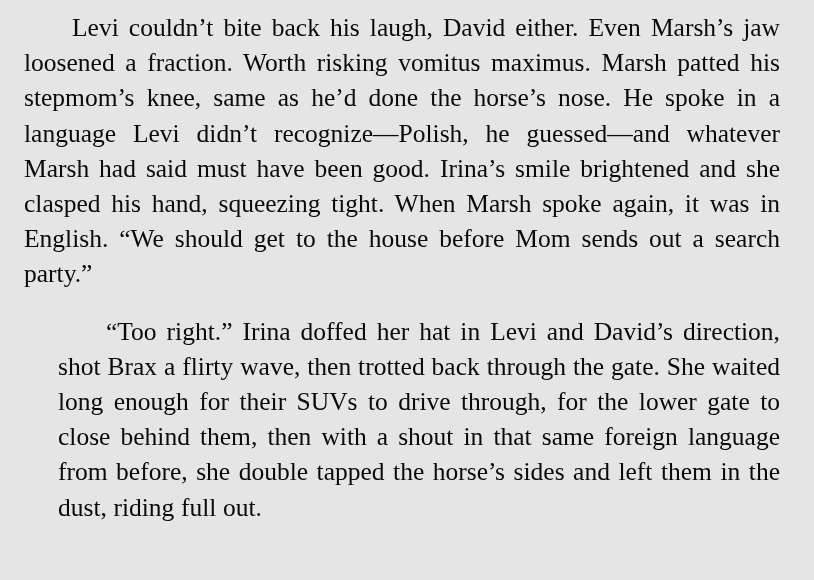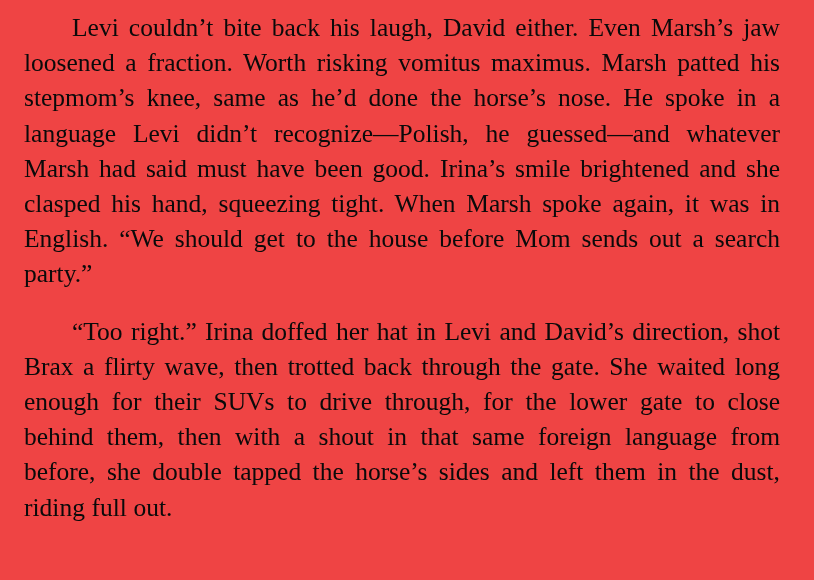--- a/index.html
+++ b/index.html
@@ -12,34 +12,35 @@
     height: 580px;
     overflow: hidden;
     font-family: "Liberation Serif", "DejaVu Serif", serif;
     color: #0a0a0a;
   }
   .page {
     box-sizing: border-box;
     width: 814px;
     height: 580px;
     padding: 10px 34px 0 24px;
-    background: #ef4444;
+    background: #e5e5e5;
   }
   .para {
     margin: 0;
     font-size: 25.5px;
     line-height: 35.2px;
     text-align: justify;
     text-justify: inter-word;
     text-indent: 48px;
     hyphens: none;
     word-spacing: 0.2px;
   }
   .para + .para {
     margin-top: 22px;
+    margin-left: 34px;
   }
 </style>
 </head>
 <body>
 
 <div class="page">
   <p class="para">Levi couldn’t bite back his laugh, David either. Even Marsh’s jaw loosened a fraction. Worth risking vomitus maximus. Marsh patted his stepmom’s knee, same as he’d done the horse’s nose. He spoke in a language Levi didn’t recognize—Polish, he guessed—and whatever Marsh had said must have been good. Irina’s smile brightened and she clasped his hand, squeezing tight. When Marsh spoke again, it was in English. “We should get to the house before Mom sends out a search party.”</p>
   <p class="para">“Too right.” Irina doffed her hat in Levi and David’s direction, shot Brax a flirty wave, then trotted back through the gate. She waited long enough for their SUVs to drive through, for the lower gate to close behind them, then with a shout in that same foreign language from before, she double tapped the horse’s sides and left them in the dust, riding full out.</p>
 </div>
 

